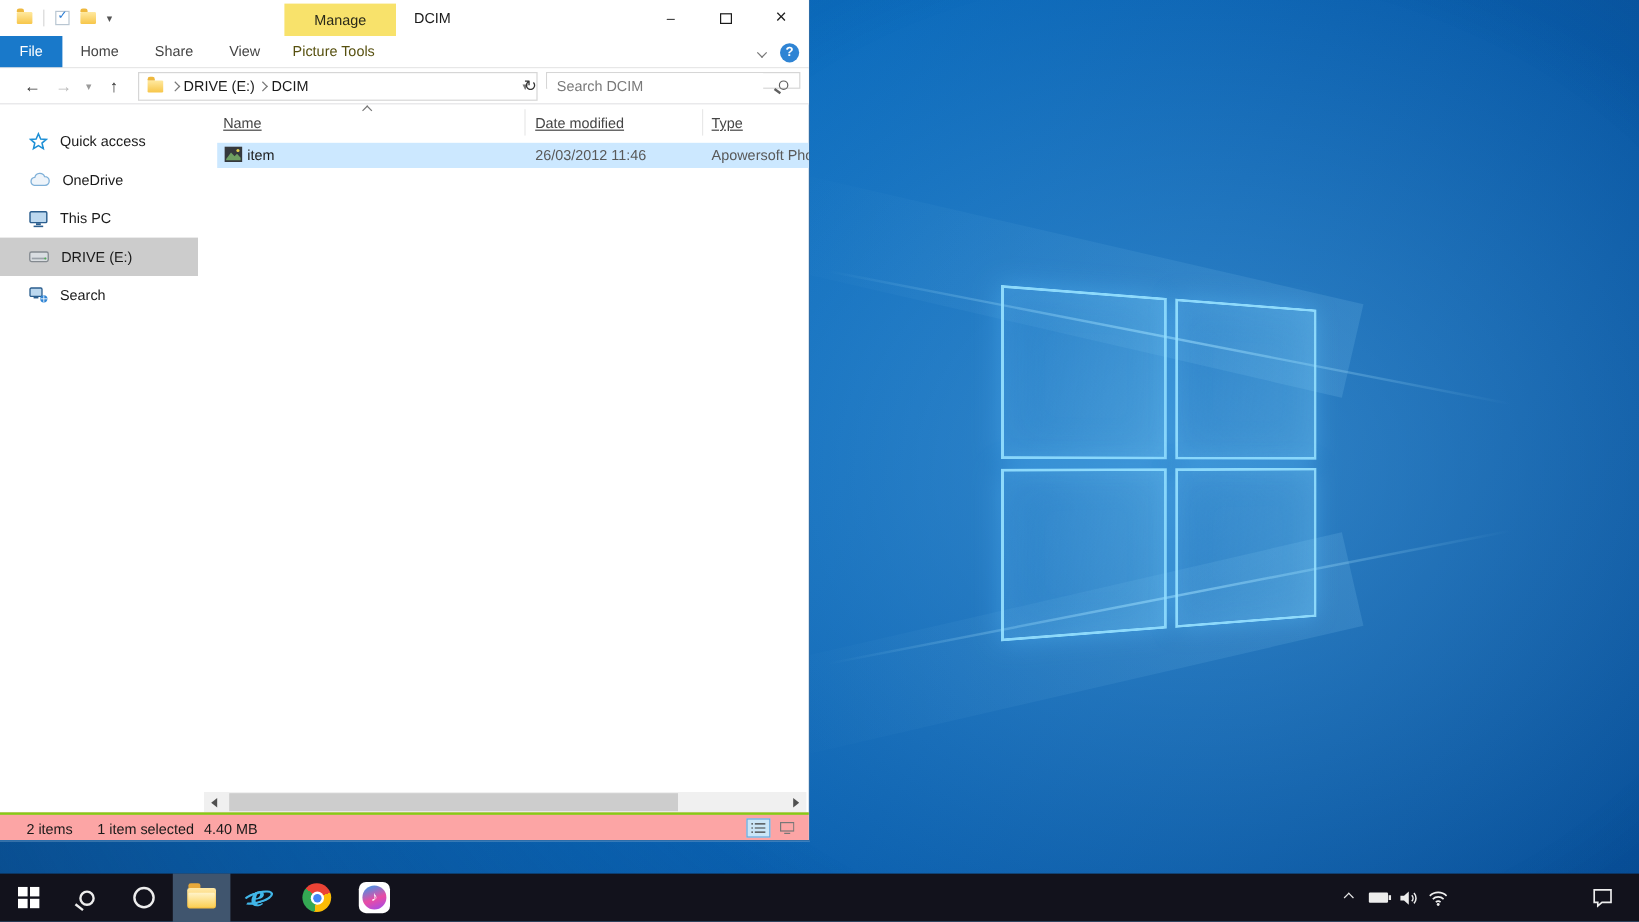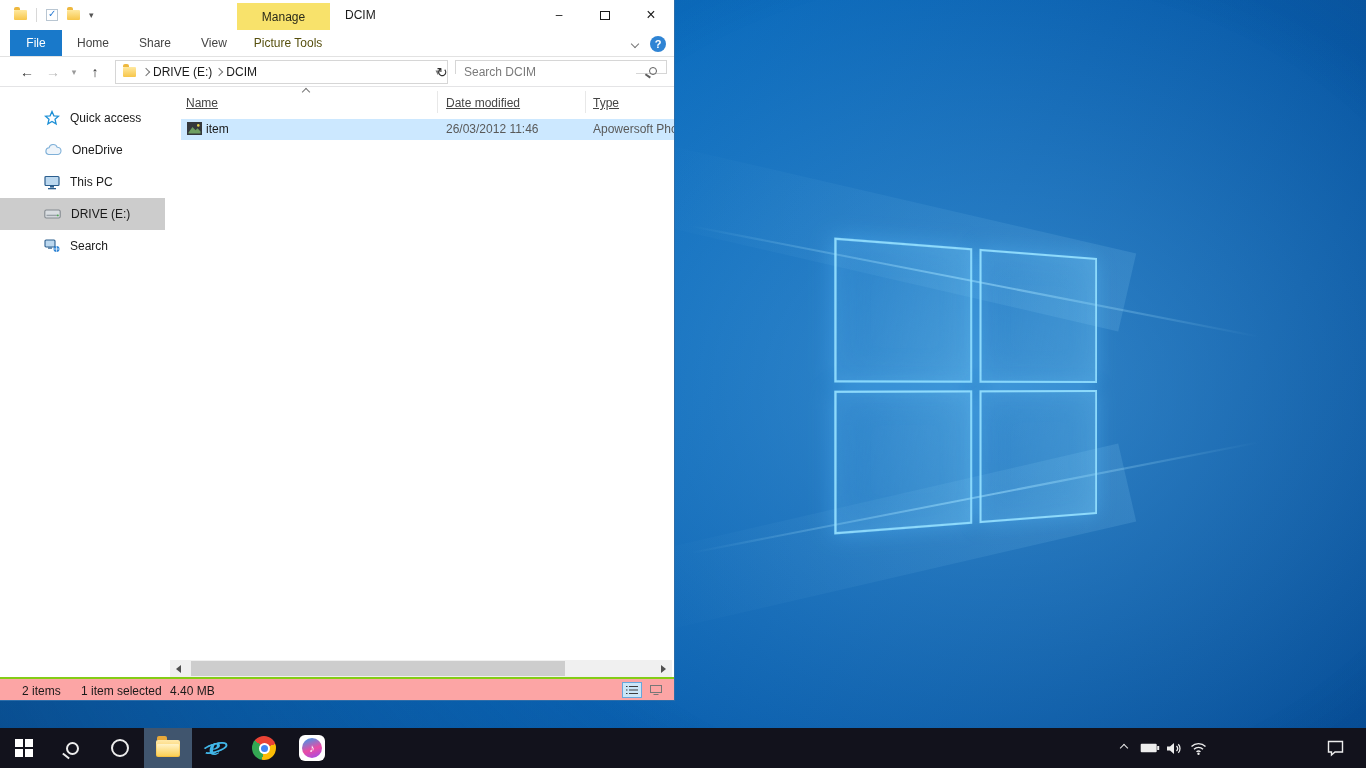--- a/index.html
+++ b/index.html
@@ -48,21 +48,21 @@
   .manage-tab { position:absolute; left:237px; top:3px; width:93px; height:27px; background:#f8e26b;
     display:flex; align-items:center; justify-content:center; color:#2a2a1a; }
   .win-title { position:absolute; left:345px; top:0; line-height:30px; color:#1a1a1a; }
   .win-controls { position:absolute; right:0; top:0; height:30px; display:flex; }
   .win-btn { width:46px; height:30px; display:flex; align-items:center; justify-content:center; color:#1a1a1a; }
   .max-glyph { display:inline-block; width:10px; height:9px; border:1px solid #1a1a1a; }
   .close-btn { font-size:16px; }
 
   .tabsrow { position:relative; height:27px; background:#fff; border-bottom:1px solid #e2e2e2;
     display:flex; align-items:stretch; }
-  .file-tab { width:52px; margin-left:10px; background:#1979ca; color:#fff; display:flex;
+  .file-tab { width:52px; background:#1979ca; color:#fff; display:flex;
     align-items:center; justify-content:center; }
   .rtab { padding:0 15px; display:flex; align-items:center; color:#444; }
   .rtab.context { padding:0 12px; color:#57500f; }
   .ribbon-right { position:absolute; right:8px; top:0; height:27px; display:flex; align-items:center; gap:12px; }
   .help-circle { width:16px; height:16px; border-radius:50%; background:#2f84d4; color:#fff;
     display:flex; align-items:center; justify-content:center; font-size:11px; font-weight:bold; }
 
   .addressrow { position:relative; height:30px; background:#fff; border-bottom:1px solid #e4e4e6; }
   .navbtns { position:absolute; left:14px; top:0; height:30px; display:flex; align-items:center; }
   .navbtn { width:26px; text-align:center; font-size:14px; color:#333; }
@@ -78,21 +78,21 @@
     background:#fff; }
   .searchbox input { width:180px; height:22px; border:none; outline:none; padding-left:8px; font-size:12px;
     font-family:inherit; color:#333; }
   .searchbox input::placeholder { color:#7a7a7a; }
   .mag { position:absolute; right:9px; top:6px; width:8px; height:8px; border:1.4px solid #5f5f5f; border-radius:50%; }
   .mag::after { content:""; position:absolute; left:-5px; top:7px; width:6px; height:1.5px; background:#5f5f5f;
     transform:rotate(35deg); }
 
   .bodyarea { position:absolute; left:0; top:87px; right:0; bottom:23px; display:flex; }
   .sidebar { width:165px; padding-top:15px; }
-  .side-item { height:32px; display:flex; align-items:center; padding-left:44px; gap:10px; color:#1a1a1a; }
+  .side-item { height:32px; display:flex; align-items:center; padding-left:24px; gap:10px; color:#1a1a1a; }
   .side-item.selected { background:#cccccc; }
   .side-item svg { flex:0 0 auto; }
 
   .filearea { flex:1; position:relative; overflow:hidden; }
   .sort-chev { position:absolute; left:138px; top:2px; }
   .colheaders { position:absolute; left:0; top:0; right:0; height:30px; color:#454545; }
   .colheaders span { position:absolute; top:9px;text-decoration:underline; }
   .col-name { left:21px; } .col-date { left:281px; } .col-type { left:428px; }
   .col-sep { position:absolute; top:4px; width:1px; height:22px; background:#e8e8e8; }
   .rows { position:absolute; left:0; top:32px; right:0; }

